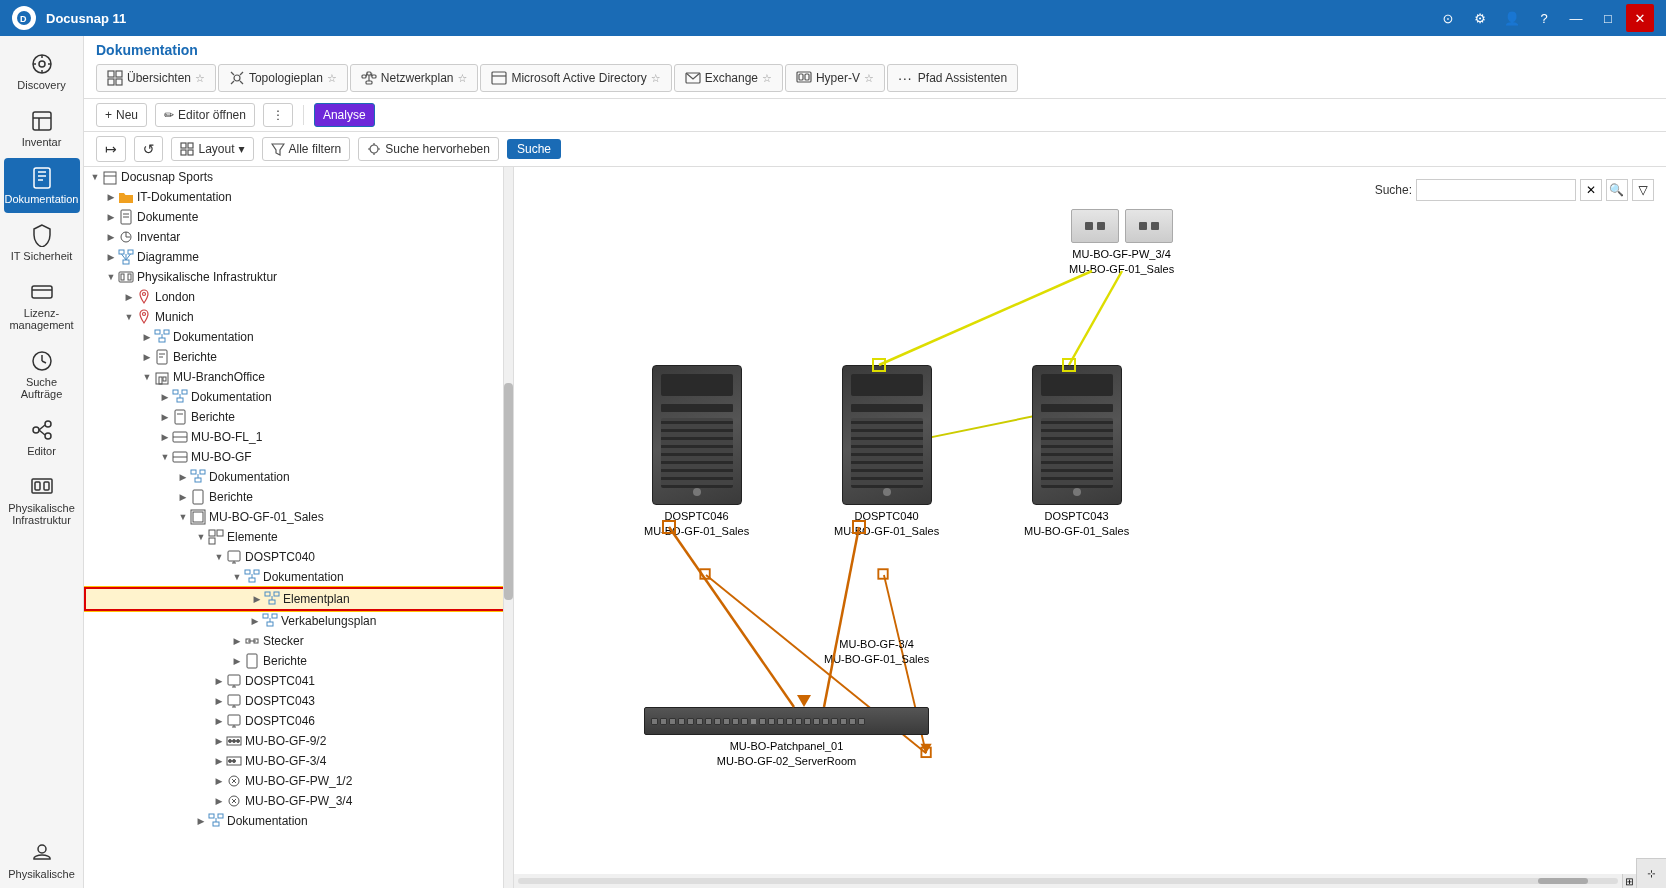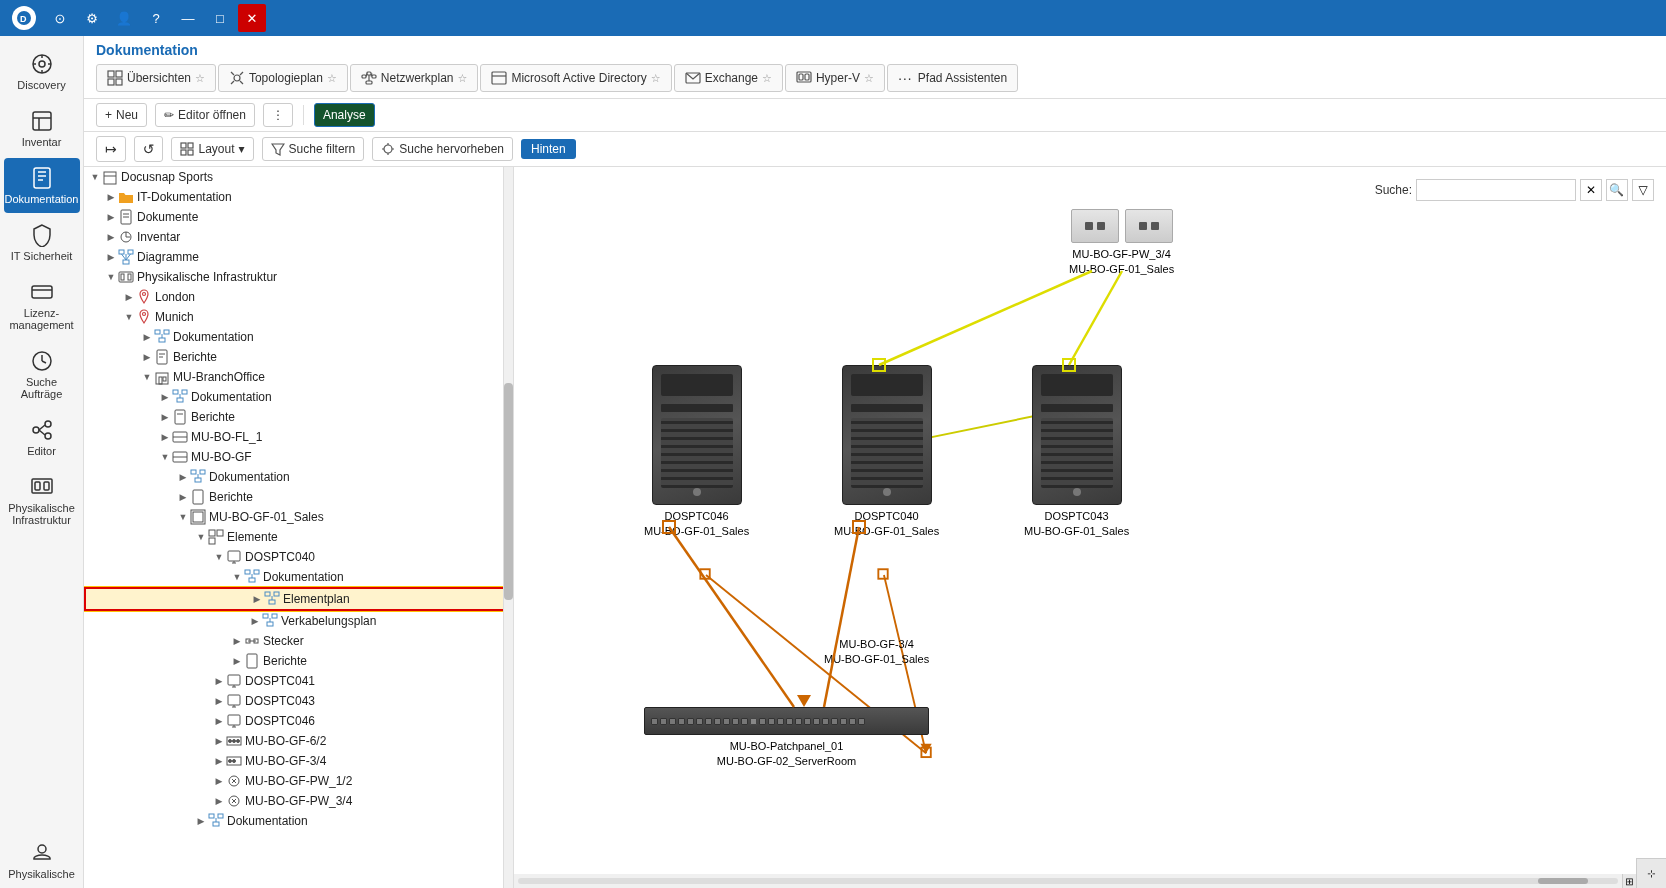--- a/index.html
+++ b/index.html
@@ -111,21 +111,21 @@
       gap: 4px;
       padding: 4px 8px;
       border: 1px solid #ccc;
       border-radius: 3px;
       cursor: pointer;
       background: white;
       font-size: 12px;
       color: #333;
     }
     .toolbar-btn.active-tab {
-      background: #14532d;
+      background: #6d28d9;
       color: white;
       border-color: #1a6bb5;
     }
     .toolbar-separator { width: 1px; height: 20px; background: #ddd; margin: 0 2px; }
 
     
     .diagram-toolbar {
       background: white;
       border-bottom: 1px solid #ddd;
       padding: 4px 12px;
@@ -214,20 +214,21 @@
 </head>
 <body>
 
 <div class="titlebar">
   <div class="titlebar-logo">
     <svg viewBox="0 0 16 16" fill="#1a6bb5">
         <circle cx="8" cy="8" r="7" fill="#1a6bb5"></circle>
         <text x="4" y="12" fill="white" font-size="9" font-weight="bold">D</text>
       </svg>
   </div>
+  <span class="titlebar-title">Docusnap 11</span>
   <div class="titlebar-controls">
     <span>⊙</span>
     <span>⚙</span>
     <span>👤</span>
     <span>?</span>
     <span>—</span>
     <span>□</span>
     <span style="background:#c00;border-radius:2px;">✕</span>
   </div>
 </div>
@@ -411,34 +412,34 @@
             <rect x="1" y="8" width="5" height="5"></rect>
             <rect x="8" y="8" width="5" height="5"></rect>
           </svg>
         <span>Layout</span>
         <span>▾</span>
       </div>
       <div class="toolbar-btn">
         <svg width="14" height="14" viewBox="0 0 14 14" fill="none" stroke="#555" stroke-width="1.2">
             <polygon points="1,2 13,2 9,8 9,13 5,11 5,8"></polygon>
           </svg>
-        <span>Suche filtern</span>
+        <span>Alle filtern</span>
       </div>
       <div class="toolbar-btn">
         <svg width="14" height="14" viewBox="0 0 14 14" fill="none" stroke="#555" stroke-width="1.2">
             <circle cx="7" cy="7" r="4"></circle>
             <line x1="7" y1="1" x2="7" y2="3"></line>
             <line x1="7" y1="11" x2="7" y2="13"></line>
             <line x1="1" y1="7" x2="3" y2="7"></line>
             <line x1="11" y1="7" x2="13" y2="7"></line>
           </svg>
         <span>Suche hervorheben</span>
       </div>
       <div class="blue-toggle">
-        <span>Hinten</span>
+        <span>Suche</span>
       </div>
     </div>
 
     <div class="main-split">
 
       <div class="tree-panel">
 
         <div class="tree-item" style="padding-left:4px;">
           <div class="tree-toggle">▼</div>
           <div class="tree-icon">
@@ -690,21 +691,21 @@
           <span class="tree-label">DOSPTC046</span>
         </div>
         <div class="tree-item" style="padding-left:128px;">
           <div class="tree-toggle">▶</div>
           <div class="tree-icon"><svg viewBox="0 0 16 16" fill="none" stroke="#555" stroke-width="1">
                 <rect x="1" y="4" width="14" height="8"></rect>
                 <circle cx="4" cy="8" r="1.5" fill="#555"></circle>
                 <circle cx="8" cy="8" r="1.5" fill="#555"></circle>
                 <circle cx="12" cy="8" r="1.5" fill="#555"></circle>
               </svg></div>
-          <span class="tree-label">MU-BO-GF-6/2</span>
+          <span class="tree-label">MU-BO-GF-9/2</span>
         </div>
         <div class="tree-item" style="padding-left:128px;">
           <div class="tree-toggle">▶</div>
           <div class="tree-icon"><svg viewBox="0 0 16 16" fill="none" stroke="#555" stroke-width="1">
                 <rect x="1" y="4" width="14" height="8"></rect>
                 <circle cx="4" cy="8" r="1.5" fill="#555"></circle>
                 <circle cx="8" cy="8" r="1.5" fill="#555"></circle>
               </svg></div>
           <span class="tree-label">MU-BO-GF-3/4</span>
         </div>

